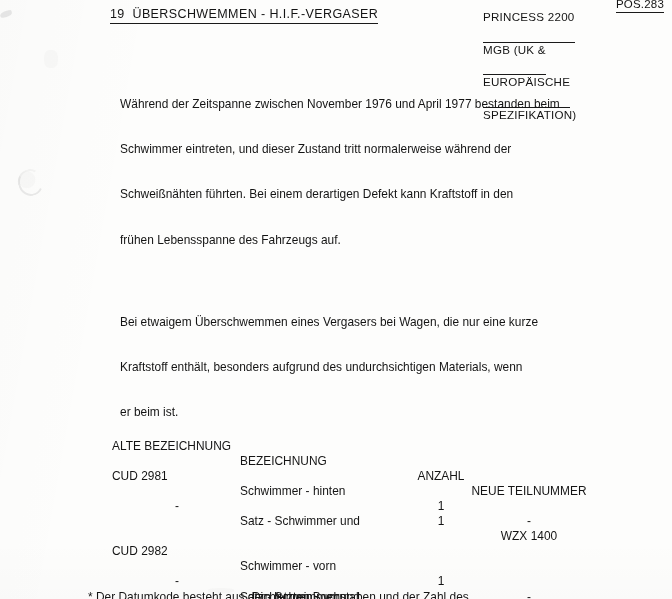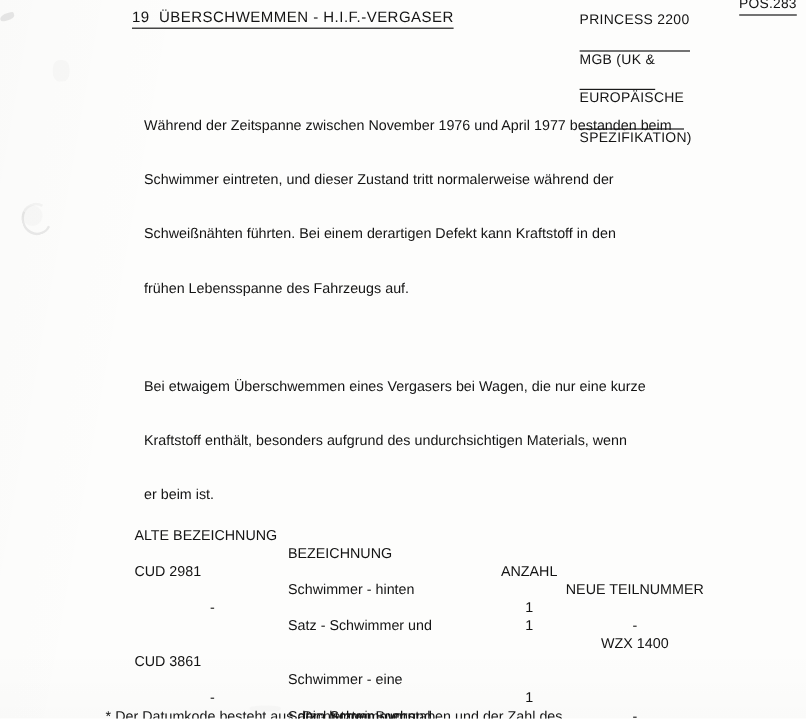--- a/index.html
+++ b/index.html
@@ -229,22 +229,22 @@
       <span class="c-desc">Satz - Schwimmer und</span>
     </div>
     <div class="trow">
       <span class="c-qty">1</span>
       <span class="c-new">WZX 1400</span>
     </div>
 
     <div class="spacer"></div>
 
     <div class="trow">
-      <span class="c-old">CUD 3861</span>
-      <span class="c-desc">Schwimmer - eine</span>
+      <span class="c-old">CUD 2982</span>
+      <span class="c-desc">Schwimmer - vorn</span>
       <span class="c-qty">1</span>
       <span class="c-new">-</span>
     </div>
 
     <div class="spacer"></div>
 
     <div class="trow">
       <span class="c-old dash">-</span>
       <span class="c-desc">Satz - Schwimmer und</span>
     </div>

